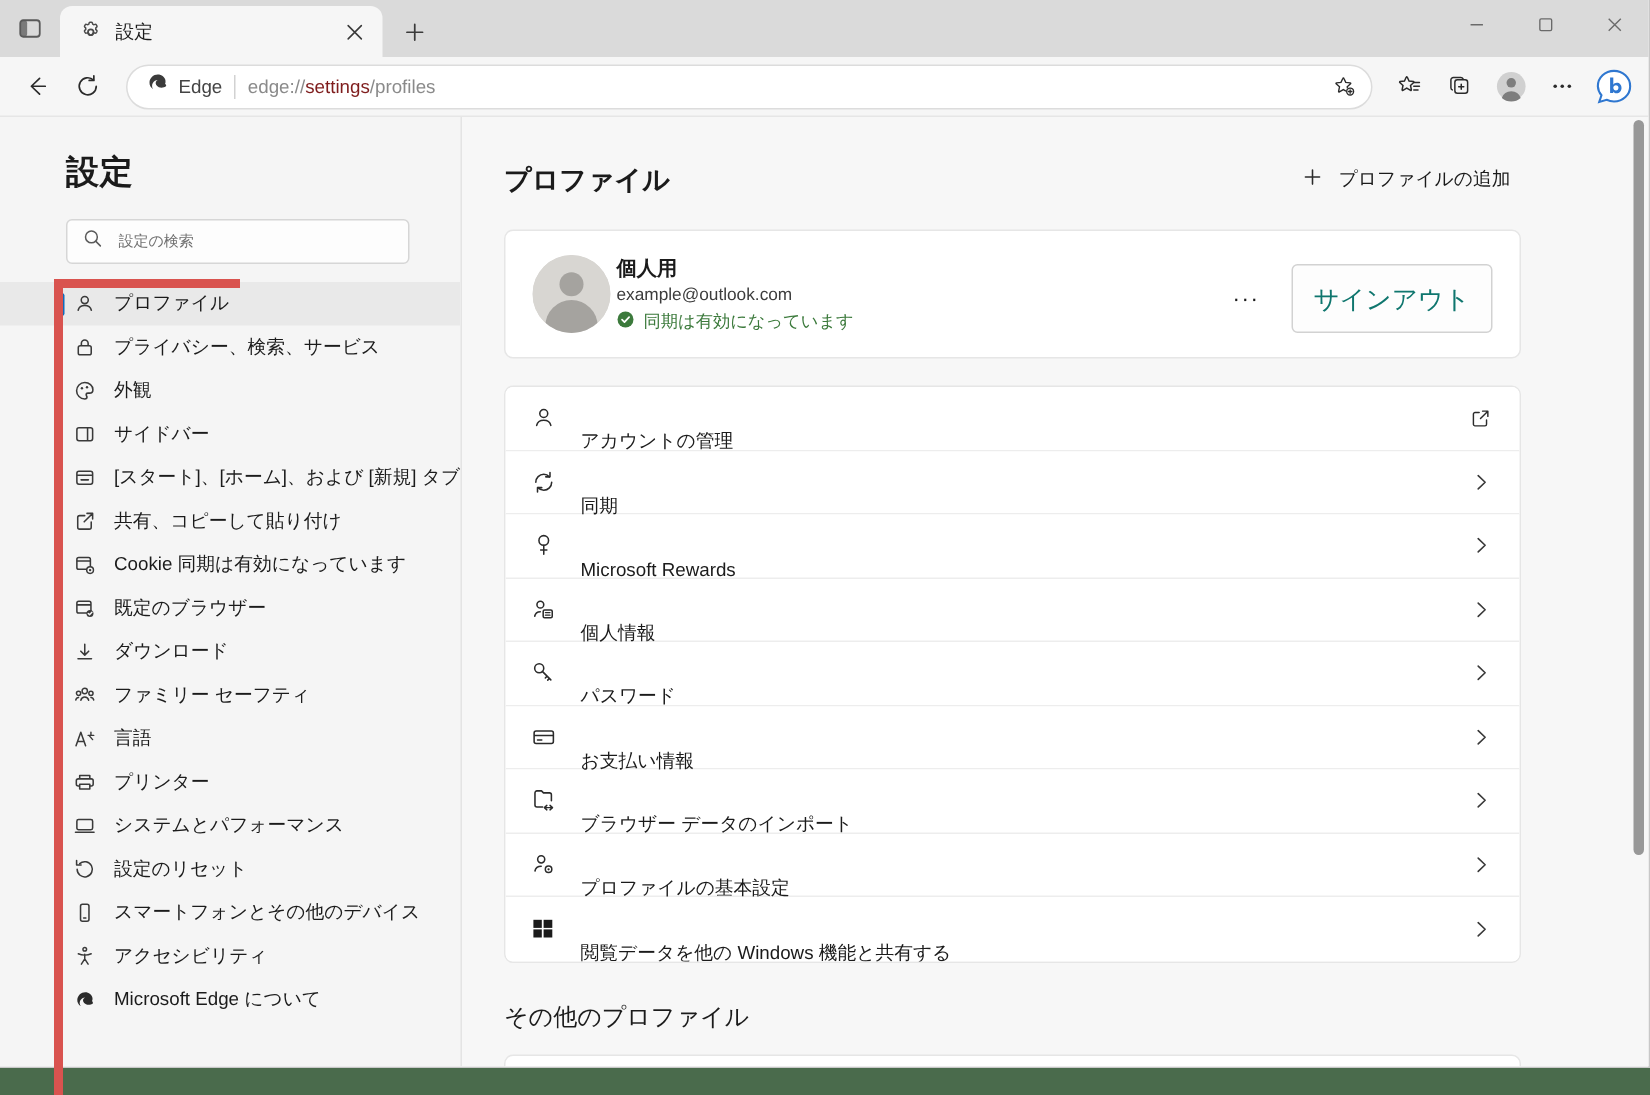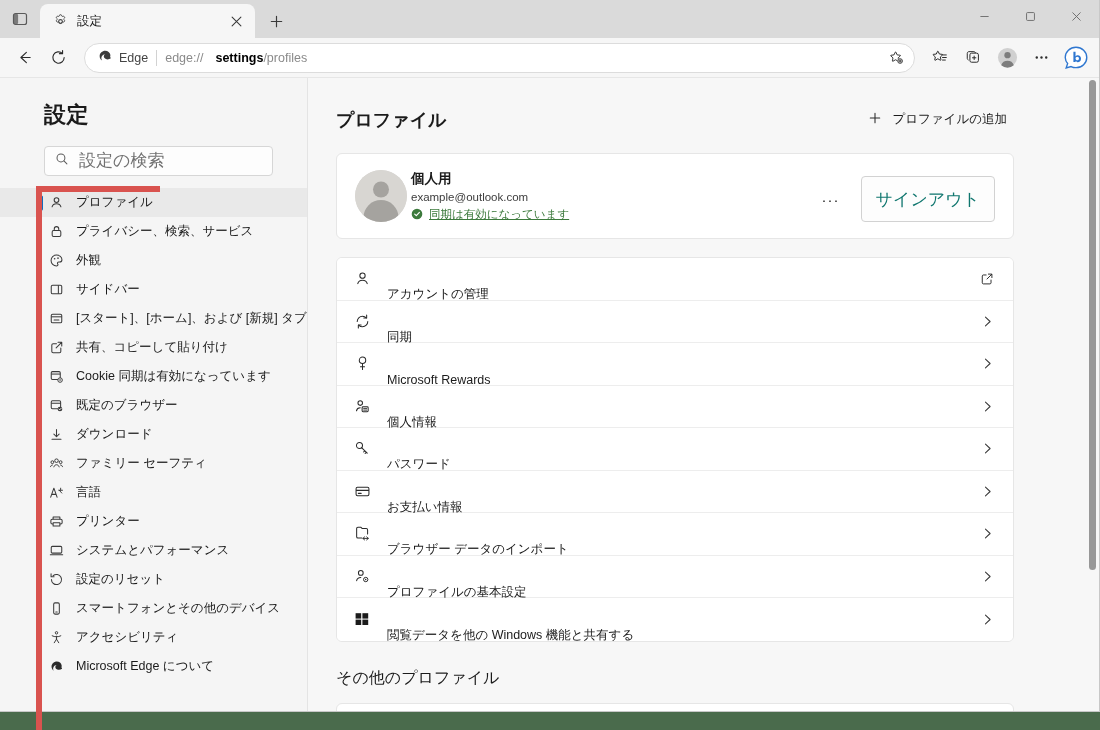--- a/index.html
+++ b/index.html
@@ -146,21 +146,21 @@
     background: #d2d2d2;
     flex: 0 0 1px;
   }
   .omni-url {
     font-size: 12.5px;
     color: #8a8a8a;
     flex: 1 1 auto;
     white-space: nowrap;
     overflow: hidden;
   }
-  .omni-url b { color: #000000; font-weight: 700; padding-left: 12px; }
+  .omni-url b { color: #7f1d1d; font-weight: 400; }
   .omni-fav {
     width: 28px; height: 26px;
     border-radius: 13px;
     display: flex; align-items: center; justify-content: center;
     margin-left: auto;
     flex: 0 0 28px;
     cursor: pointer;
   }
   .copilot-btn {
     width: 30px; height: 30px;
@@ -203,22 +203,22 @@
     border-radius: 4px;
     display: flex;
     align-items: center;
     padding: 0 10px;
     gap: 10px;
   }
   .search-input {
     border: none;
     outline: none;
     background: transparent;
-    font-family: Liberation Mono, monospace;
-    font-size: 17px;
+    font-family: Liberation Serif, serif;
+    font-size: 10px;
     color: #404040;
     width: 100%;
     height: 100%;
   }
   .search-input::placeholder { color: #707070; }
 
   .nav-list { padding: 0; }
   .nav-item {
     position: relative;
     height: 29px;
@@ -318,21 +318,21 @@
     font-size: 11.5px;
     color: #3c3c3c;
     margin-bottom: 4px;
   }
   .sync-row {
     display: flex;
     align-items: center;
     gap: 6px;
     font-size: 11.5px;
   }
-  .sync-text { color: #3c7a3c; text-decoration: underline; }
+  .sync-text { color: #3c7a3c; }
   .profile-actions {
     display: flex;
     align-items: center;
     gap: 16px;
     flex: 0 0 auto;
   }
   .more-dots {
     width: 28px; height: 28px;
     display: flex; align-items: center; justify-content: center;
     font-size: 15px; color: #1b1b1b;

